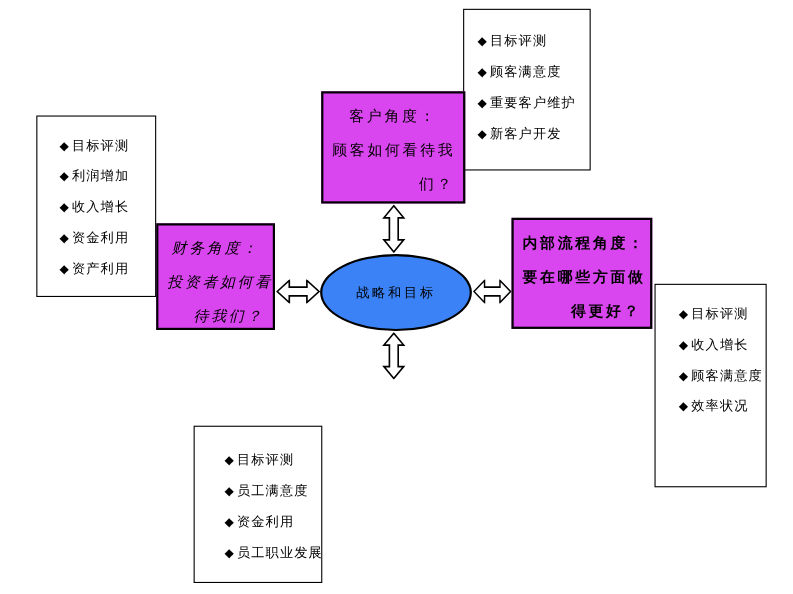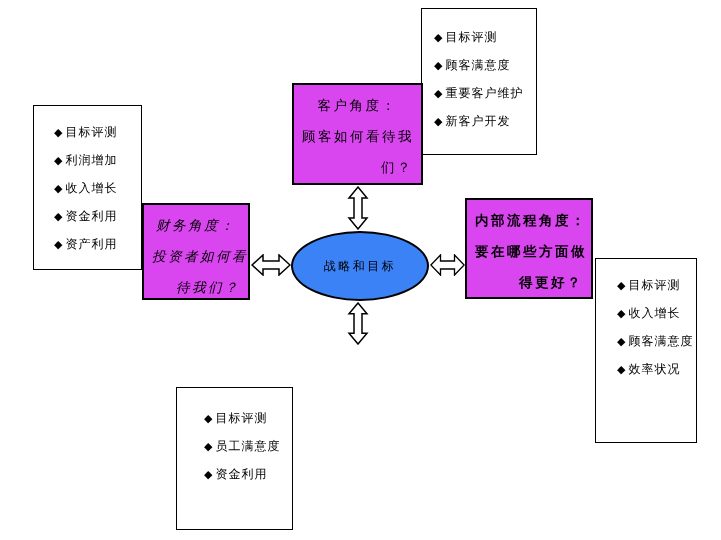--- a/index.html
+++ b/index.html
@@ -72,20 +72,21 @@
     <div class="litem"><span class="blt">◆</span><span>目标评测</span></div>
     <div class="litem"><span class="blt">◆</span><span>收入增长</span></div>
     <div class="litem"><span class="blt">◆</span><span>顾客满意度</span></div>
     <div class="litem"><span class="blt">◆</span><span>效率状况</span></div>
   </div>
 
   <div class="lbox" id="box-learning-metrics">
     <div class="litem"><span class="blt">◆</span><span>目标评测</span></div>
     <div class="litem"><span class="blt">◆</span><span>员工满意度</span></div>
     <div class="litem"><span class="blt">◆</span><span>资金利用</span></div>
+    <div class="litem"><span class="blt">◆</span><span>员工职业发展</span></div>
   </div>
 
   <div class="pbox" id="box-customer">
     <div class="pline t">客户角度：</div>
     <div class="pline">顾客如何看待我</div>
     <div class="pline">们？</div>
   </div>
 
   <div class="pbox" id="box-financial">
     <div class="pline t">财务角度：</div>

